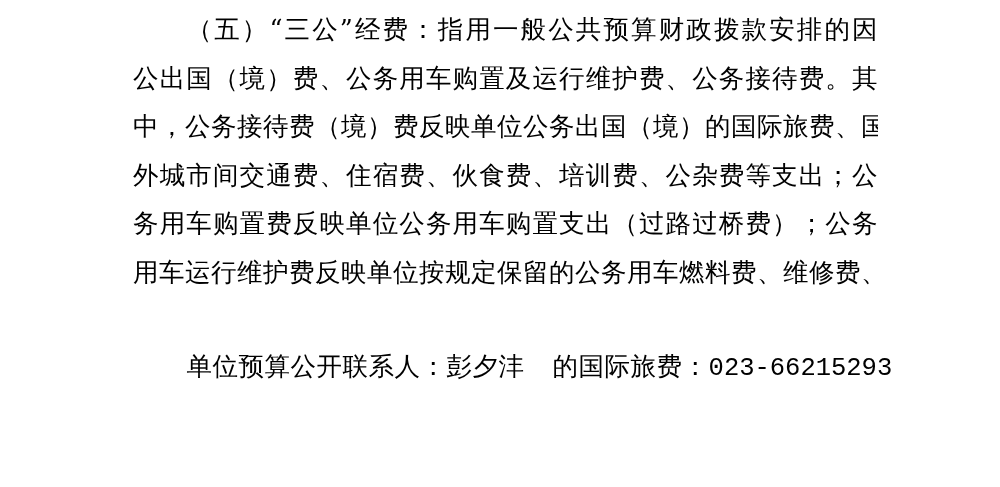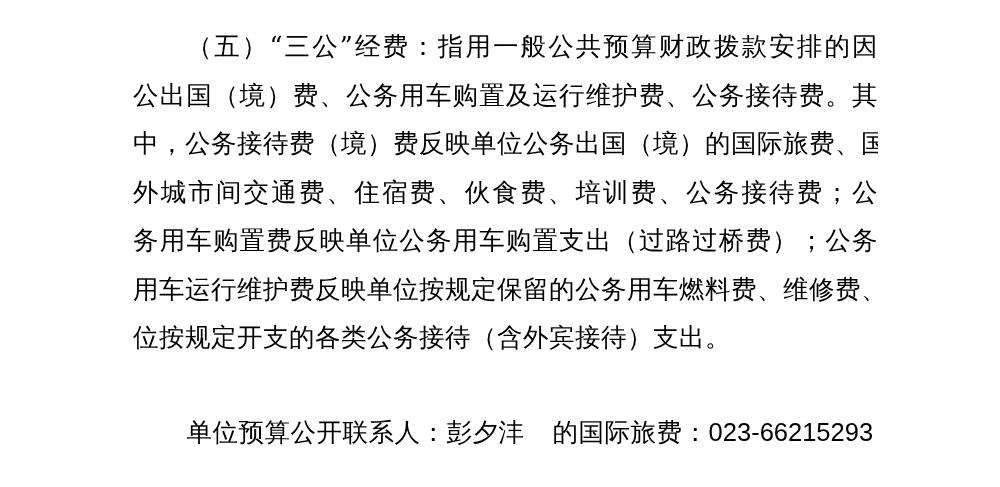--- a/index.html
+++ b/index.html
@@ -13,21 +13,20 @@
       color: #000000;
       font-family: "DejaVu Serif", "Liberation Serif", serif;
       overflow: hidden;
     }
     .page {
       box-sizing: border-box;
       width: 1000px;
       height: 372px;
       padding: 5px 122px 0 133px;
       background: #ffffff;
-      margin-top: 17px;
     }
     .para-line {
       font-size: 25.5px;
       line-height: 48.5px;
       letter-spacing: 0.5px;
       text-align: justify;
       text-align-last: justify;
       -moz-text-align-last: justify;
       white-space: nowrap;
       overflow: hidden;
@@ -46,36 +45,35 @@
       line-height: 48.5px;
       letter-spacing: 0.5px;
       text-indent: 2.1em;
       text-align: left;
       white-space: nowrap;
     }
     .contact-phone-label {
       margin-left: 1.1em;
     }
     .contact-phone-number {
-      font-family: Liberation Sans, sans-serif;
+      font-family: Liberation Mono, monospace;
       letter-spacing: 0;
     }
   </style>
 </head>
 <body>
 
 <div class="page">
 
   <div class="paragraph">
     <div class="para-line first-line">（五）“三公”经费：指用一般公共预算财政拨款安排的因</div>
     <div class="para-line">公出国（境）费、公务用车购置及运行维护费、公务接待费。其</div>
     <div class="para-line">中，公务接待费（境）费反映单位公务出国（境）的国际旅费、国</div>
-    <div class="para-line">外城市间交通费、住宿费、伙食费、培训费、公务接待费；公</div>
+    <div class="para-line">外城市间交通费、住宿费、伙食费、培训费、公杂费等支出；公</div>
     <div class="para-line">务用车购置费反映单位公务用车购置支出（过路过桥费）；公务</div>
     <div class="para-line">用车运行维护费反映单位按规定保留的公务用车燃料费、维修费、</div>
-    <div class="para-line last-line">位按规定开支的各类公务接待（含外宾接待）支出。</div>
   </div>
 
   <div class="contact-line">
     <span>单位预算公开联系人：</span><span>彭夕沣</span><span class="contact-phone-label">的国际旅费：</span><span class="contact-phone-number">023-66215293</span>
   </div>
 
 </div>
 
 </body></html>

